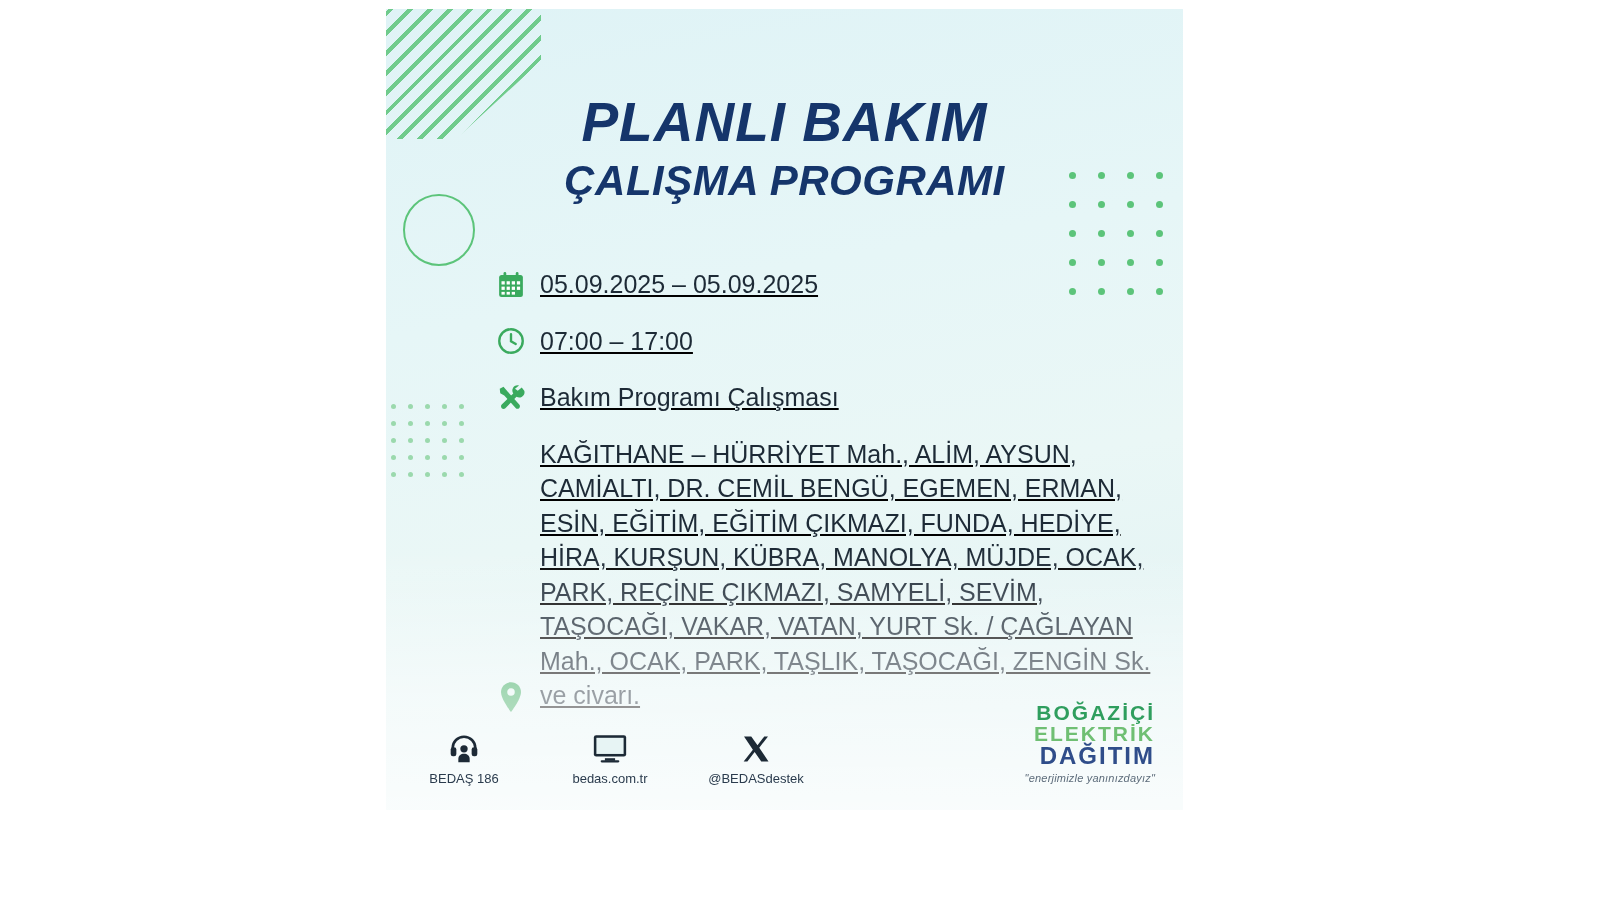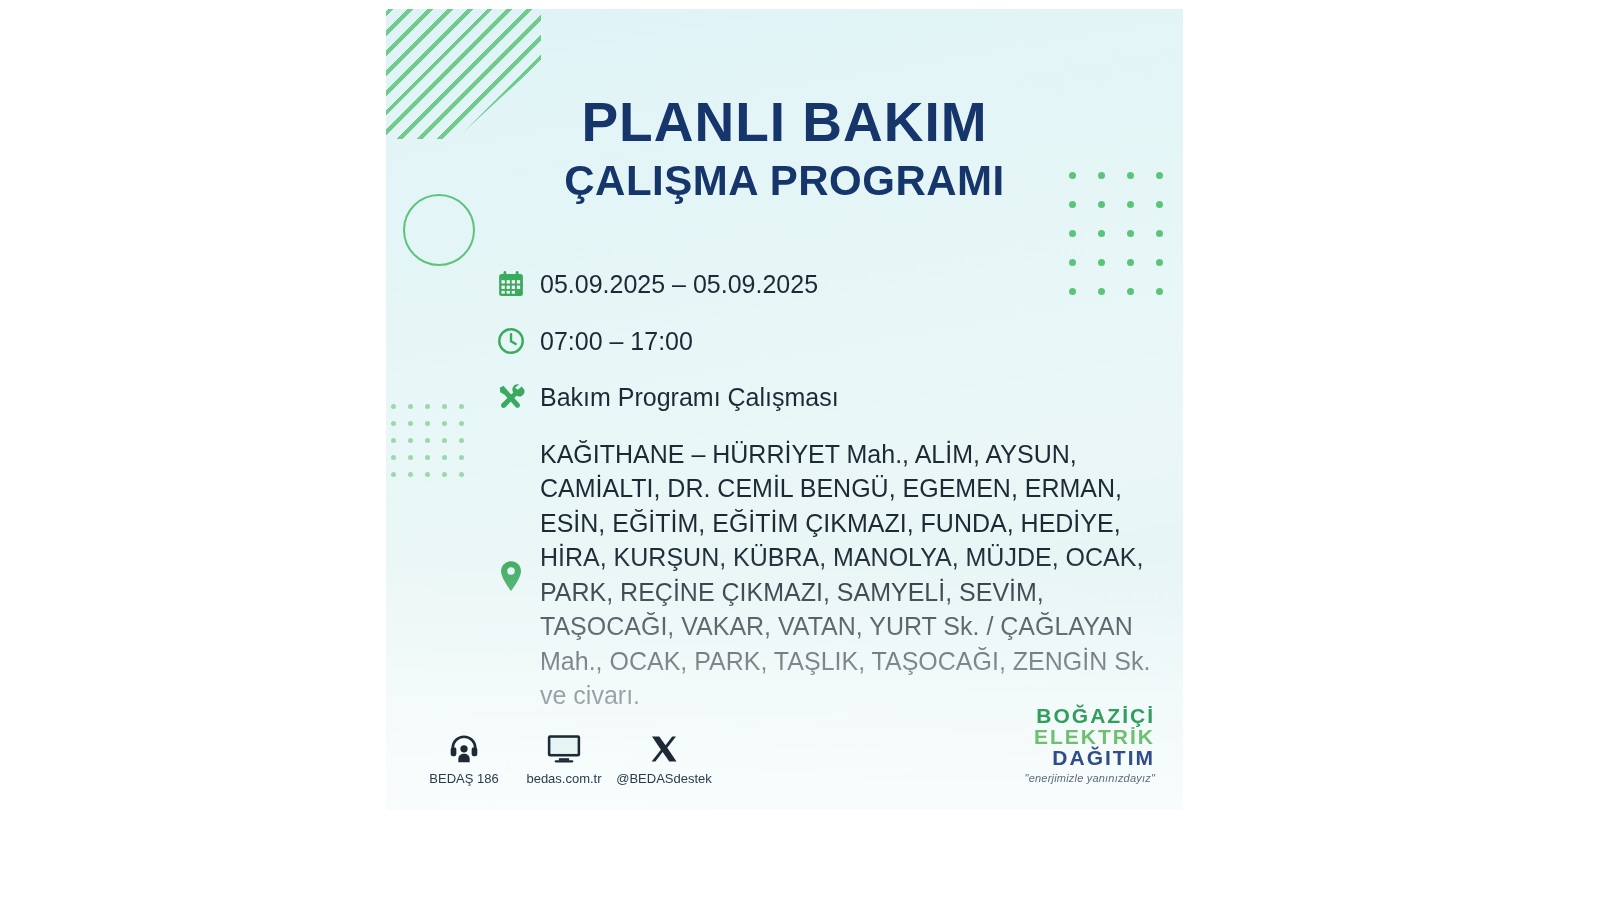--- a/index.html
+++ b/index.html
@@ -92,20 +92,21 @@
   }
   .dots.left span { width: 5px; height: 5px; background: #9bd9ad; }
 
   
   .title-wrap {
     position: absolute;
     top: 85px;
     left: 0;
     width: 100%;
     text-align: center;
+    font-style: italic;
   }
   .title-main {
     font-size: 55px;
     font-weight: bold;
     letter-spacing: 1px;
     color: #15356b;
     line-height: 1.05;
     margin: 0;
   }
   .title-sub {
@@ -119,22 +120,23 @@
 
   
   .info {
     position: absolute;
     left: 110px;
     top: 258px;
     width: 660px;
   }
   .row {
     display: flex;
-    align-items: center;
+    align-items: flex-end;
     margin-bottom: 22px;
+    text-decoration: underline;
   }
   .row .icon {
     flex: 0 0 44px;
     width: 44px;
     height: 34px;
     display: flex;
     align-items: flex-start;
     justify-content: flex-start;
     padding-top: 2px;
   }
@@ -153,20 +155,21 @@
     bottom: 18px;
     width: 100%;
     height: 110px;
   }
   .footer-left {
     position: absolute;
     left: 28px;
     bottom: 6px;
     display: flex;
     align-items: flex-end;
+    gap: 46px;
   }
   .f-item {
     text-align: center;
     width: 100px;
   }
   .f-icon {
     height: 40px;
     display: flex;
     align-items: flex-end;
     justify-content: center;
@@ -189,21 +192,21 @@
     letter-spacing: 2px;
     color: #2f9e5e;
   }
   .brand .b2 {
     font-size: 21px;
     font-weight: bold;
     letter-spacing: 2px;
     color: #6fbf73;
   }
   .brand .b3 {
-    font-size: 21px;
+    font-size: 24px;
     font-weight: bold;
     letter-spacing: 2px;
     color: #2f4d8a;
   }
   .brand .slogan {
     margin-top: 4px;
     font-size: 11px;
     font-style: italic;
     color: #5c6b7a;
     letter-spacing: .2px;

